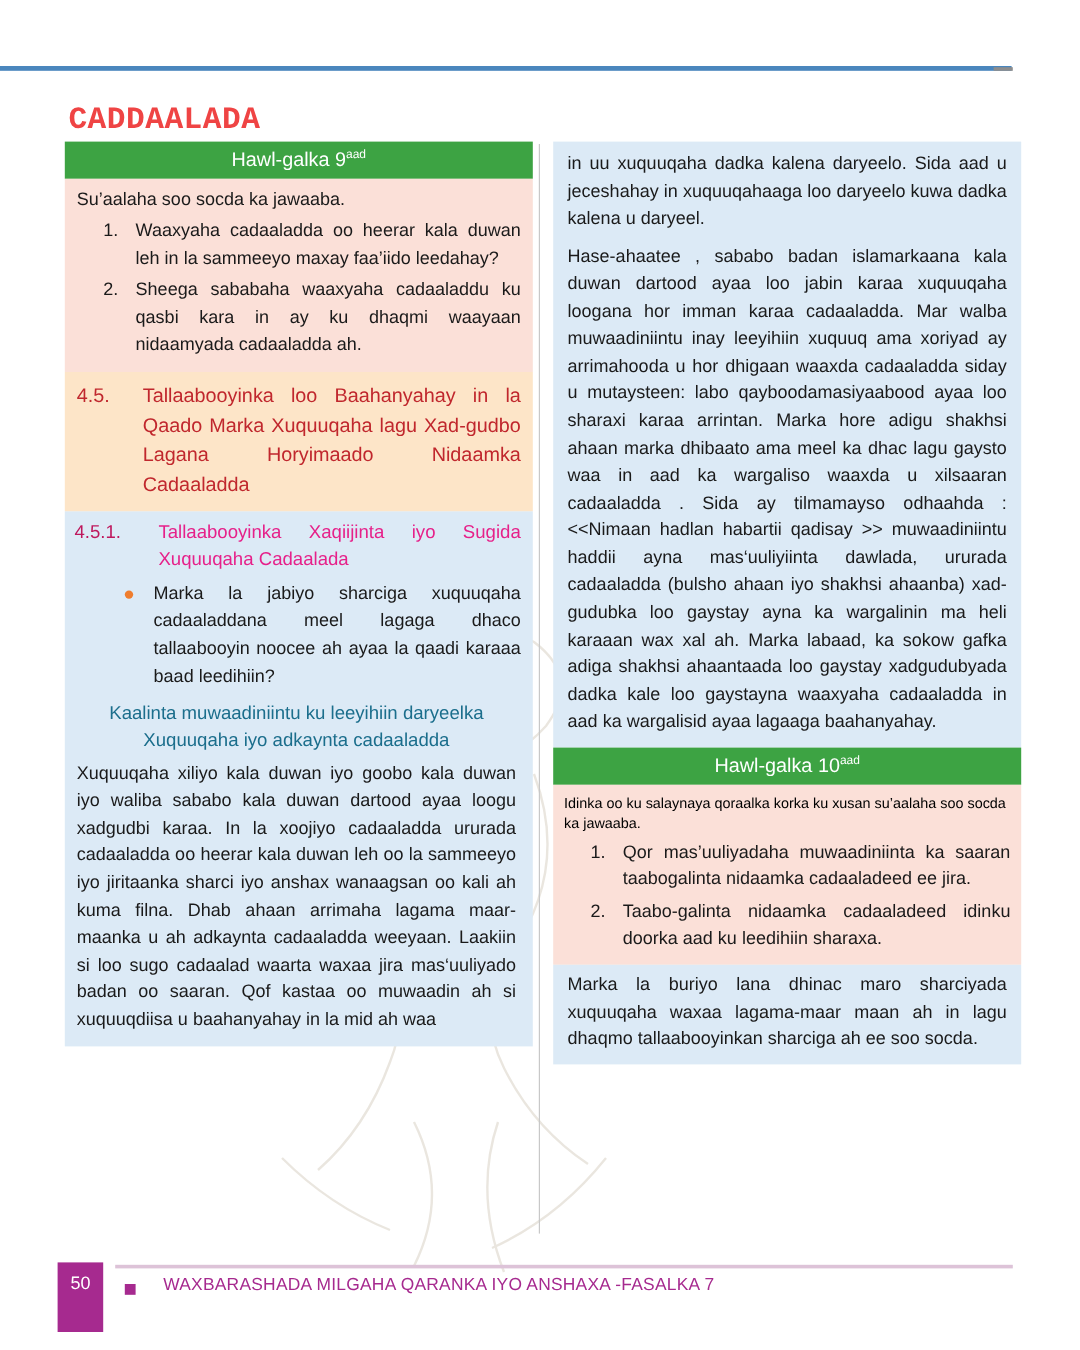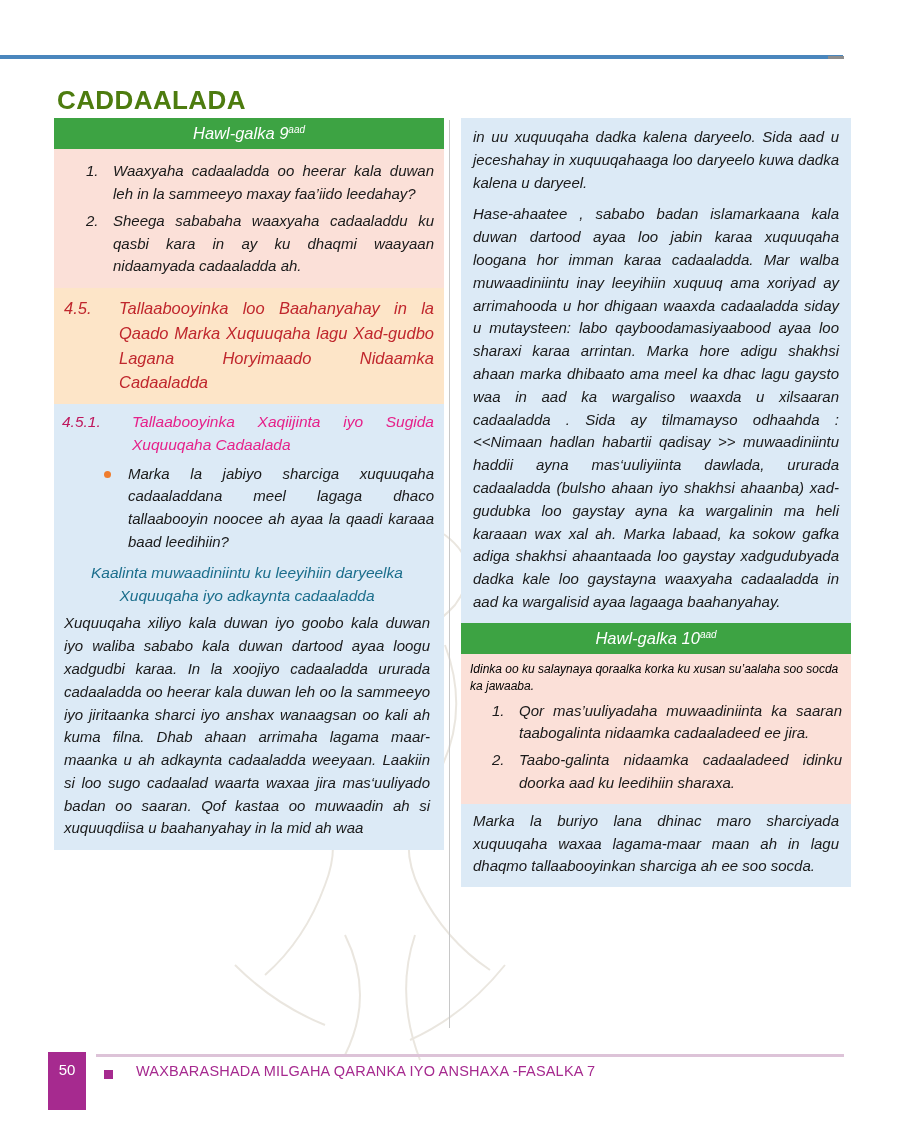--- a/index.html
+++ b/index.html
@@ -50,30 +50,30 @@
     height: 3px;
     background: #8d8d8d;
   }
 
   
   .page-title {
     position: absolute;
     left: 57px;
     top: 68px;
     font-size: 26px;
-    color: #4d7c0f;
+    color: #ef4444;
     letter-spacing: .4px;
+    font-family: Liberation Mono, monospace;
   }
 
   
   .col {
     position: absolute;
     top: 118px;
     width: 390px;
-    font-style: italic;
   }
   .col-left  { left: 54px; }
   .col-right { left: 461px; }
 
   .col-divider {
     position: absolute;
     left: 449px;
     top: 120px;
     width: 1px;
     height: 908px;
@@ -289,20 +289,21 @@
 
   <h1 class="page-title">CADDAALADA</h1>
 
   <div class="col-divider"></div>
 
   <div class="col col-left">
 
     <div>
       <div class="activity-header"><span>Hawl-galka 9</span><sup>aad</sup></div>
       <div class="activity-body">
+        <p class="lead">Su’aalaha soo socda ka jawaaba.</p>
         <ol class="numbered">
           <li>Waaxyaha cadaaladda oo heerar kala duwan leh in la sammeeyo maxay faa’iido leedahay?</li>
           <li>Sheega sababaha waaxyaha cadaaladdu ku qasbi kara in ay ku dhaqmi waayaan nidaamyada cadaaladda ah.</li>
         </ol>
       </div>
     </div>
 
     <div class="sec-orange">
       <div class="body">
         <span class="num">4.5.</span>

